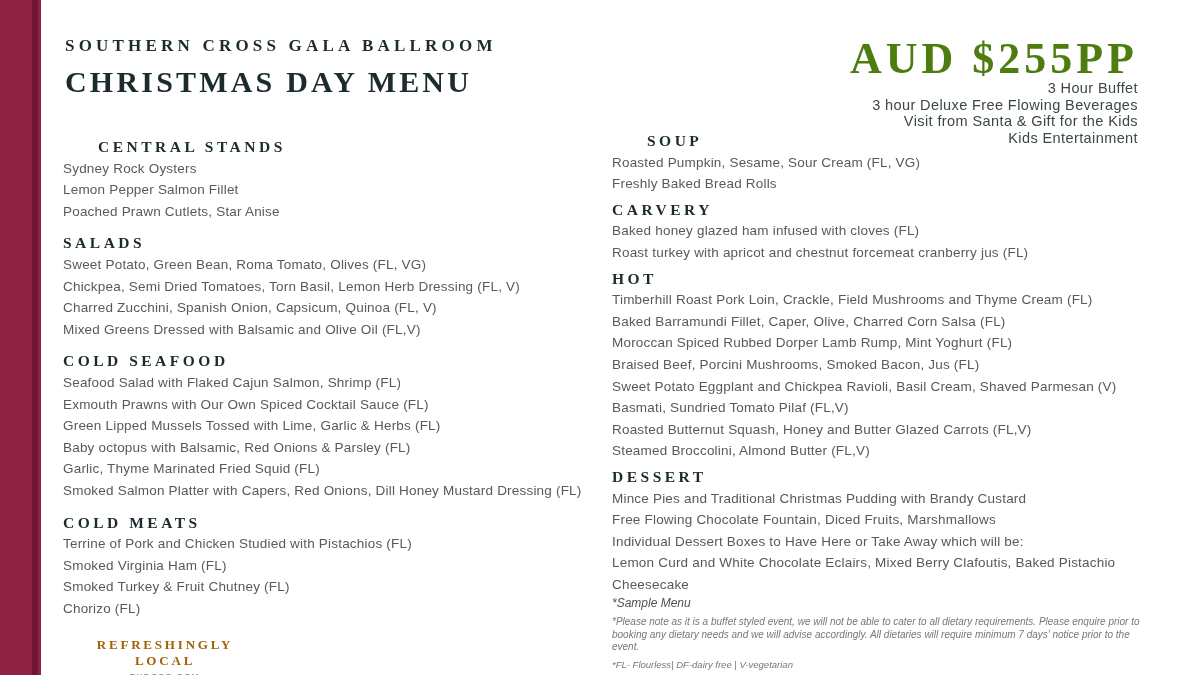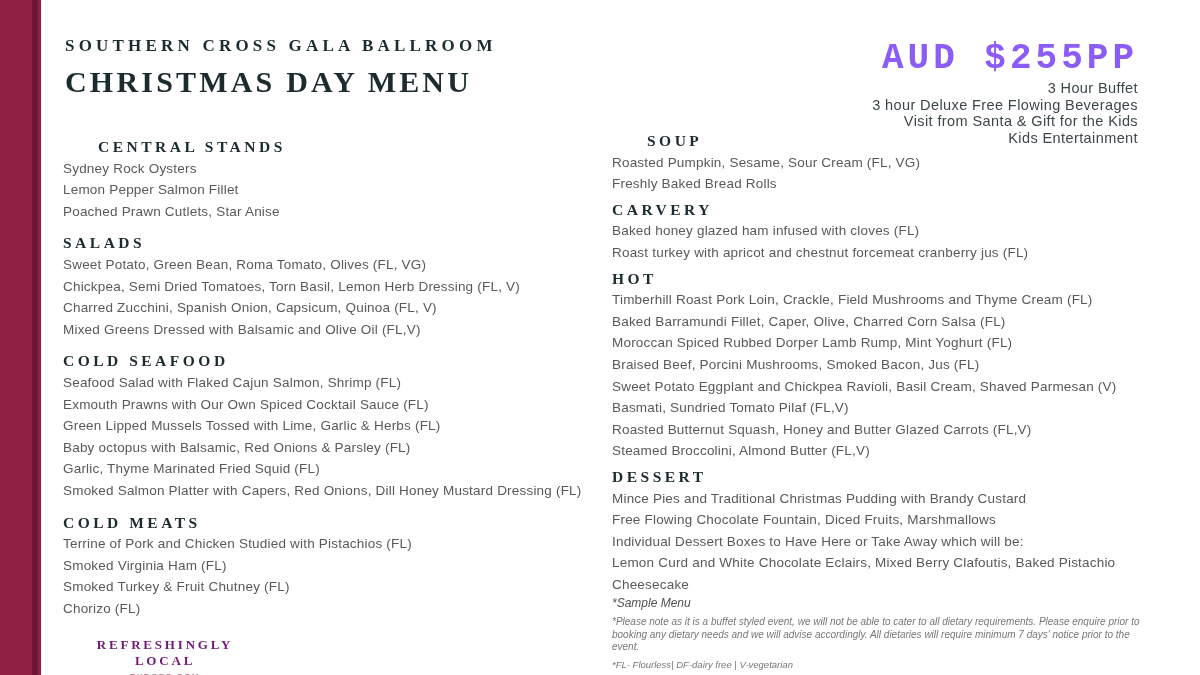--- a/index.html
+++ b/index.html
@@ -14,41 +14,41 @@
     background:linear-gradient(90deg,
       #8E2144 0px,#8E2144 32px,
       #6F1732 32px,#6F1732 38px,
       #8E2144 38px,#8E2144 41px);
   }
   
   .brand{position:absolute;left:65px;top:36px;color:#1C2B2E;font-family:"Liberation Serif",serif;}
   .venue{font-size:17px;letter-spacing:4.2px;font-weight:600;}
   .title{font-size:30px;letter-spacing:3.2px;font-weight:700;margin-top:9px;}
   .pricing{position:absolute;right:62px;top:38px;text-align:right;}
-  .price{font-family:Liberation Mono, monospace;font-size:36px;letter-spacing:4px;color:#8b5cf6;font-weight:600;line-height:42px;}
+  .price{font-family:Liberation Serif, serif;font-size:44px;letter-spacing:4px;color:#4d7c0f;font-weight:600;line-height:42px;}
   .inclusion-line{font-size:14.5px;line-height:16.5px;color:#3C474B;letter-spacing:0.4px;}
   
   .col{position:absolute;top:126px;width:545px;}
   #col-left{left:63px;}
   #col-right{left:612px;}
   .section-heading{
     font-family:"Liberation Serif",serif;font-size:15.5px;letter-spacing:3.5px;
     font-weight:700;color:#1C2B2E;line-height:21.6px;
   }
   #col-left .section-heading{margin-top:10px;}
   #col-right .section-heading{margin-top:4px;}
   .sections > .section-heading:first-child{margin-top:0;margin-left:35px;}
   .menu-item{font-size:13.5px;line-height:21.6px;color:#58595B;letter-spacing:0.2px;}
   
   .sample{font-style:italic;font-size:12px;line-height:15px;color:#4F5052;margin-top:1px;}
   .disclaimer{margin-top:5px;font-style:italic;font-size:10px;line-height:12.5px;color:#76777A;width:540px;}
   .legend{margin-top:5px;font-style:italic;font-size:9.5px;line-height:12px;color:#76777A;}
   
   .footer-brand{position:absolute;left:76px;top:637px;width:178px;text-align:center;}
-  .tagline{font-family:"Liberation Serif",serif;font-size:13px;letter-spacing:2.8px;font-weight:600;color:#701a75;}
+  .tagline{font-family:"Liberation Serif",serif;font-size:13px;letter-spacing:2.8px;font-weight:600;color:#a16207;}
   .site{font-size:7.5px;letter-spacing:1.9px;margin-top:3px;color:#8A3A50;}
 </style>
 </head>
 <body>
 
 <div class="accent-bar"></div>
 
 <header>
   <div class="brand">
     <div class="venue">SOUTHERN CROSS GALA BALLROOM</div>

